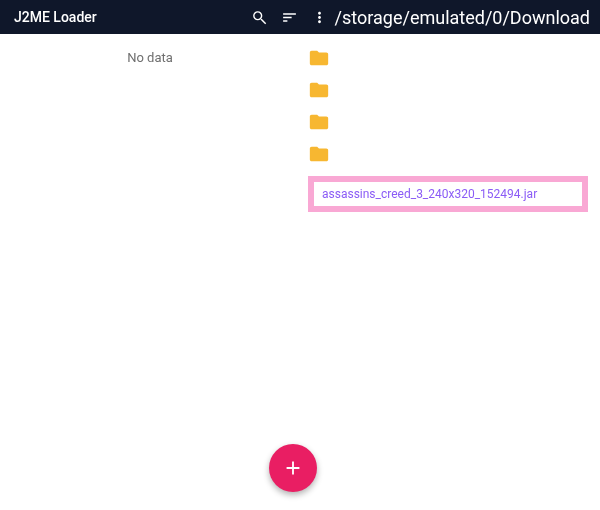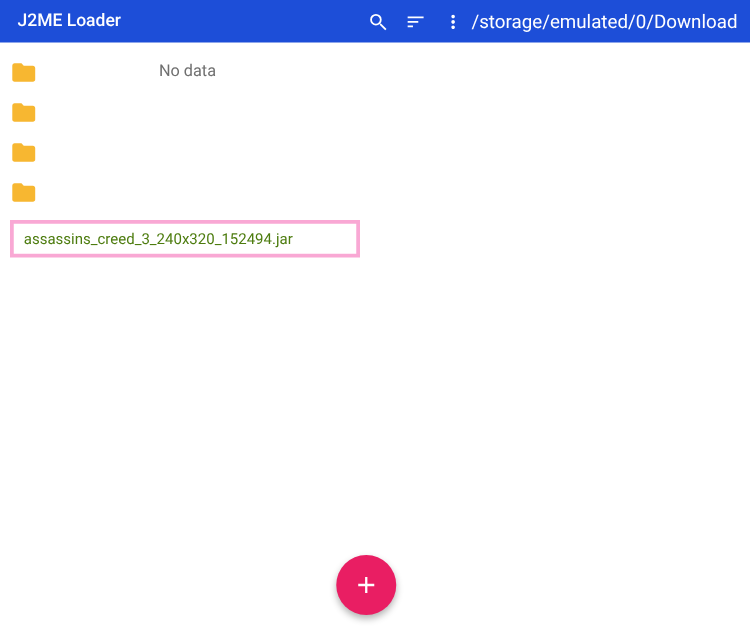--- a/index.html
+++ b/index.html
@@ -1,35 +1,34 @@
 <!DOCTYPE html>
 <html><head>
 <meta charset="utf-8">
 <style>
   * { box-sizing: border-box; margin: 0; padding: 0; }
   html, body { width: 600px; height: 510px; font-family: Roboto, Arial, sans-serif; background: #fff; overflow: hidden; }
   .toolbar {
     height: 34px;
-    background: #1d4ed8;
+    background: #0f172a;
     color: #fff;
     display: flex;
     align-items: center;
     padding: 0 10px 0 14px;
     font-size: 14px;
   }
   .toolbar-title { font-weight: 500; }
   .toolbar-spacer { flex: 1; }
   .toolbar-icon { width: 26px; height: 26px; display: flex; align-items: center; justify-content: center; cursor: pointer; margin-left: 4px; }
   .toolbar-icon svg { fill: #fff; }
-  .toolbar-path { margin-left: 2px; font-size: 15px; white-space: nowrap; }
+  .toolbar-path { margin-left: 2px; font-size: 18px; white-space: nowrap; }
   .content {
     display: flex;
     height: calc(100% - 34px);
     position: relative;
-    flex-direction: column;
   }
   .left-pane {
     width: 300px;
     position: relative;
   }
   .no-data {
     position: absolute;
     top: 16px;
     left: 0;
     right: 0;
@@ -48,26 +47,26 @@
     padding-left: 8px;
   }
   .folder-row {
     height: 32px;
     display: flex;
     align-items: center;
     cursor: pointer;
   }
   .folder-row svg { fill: #f7b731; }
   .file-row {
-    border: 3px solid #f9a8d4;
+    border: 6px solid #f9a8d4;
     padding: 5px 8px;
     margin-top: 6px;
     margin-right: 12px;
     font-size: 12px;
-    color: #4d7c0f;
+    color: #8b5cf6;
     cursor: pointer;
     white-space: nowrap;
     overflow: hidden;
   }
   .fab {
     position: absolute;
     bottom: 18px;
     left: 269px;
     width: 48px;
     height: 48px;

